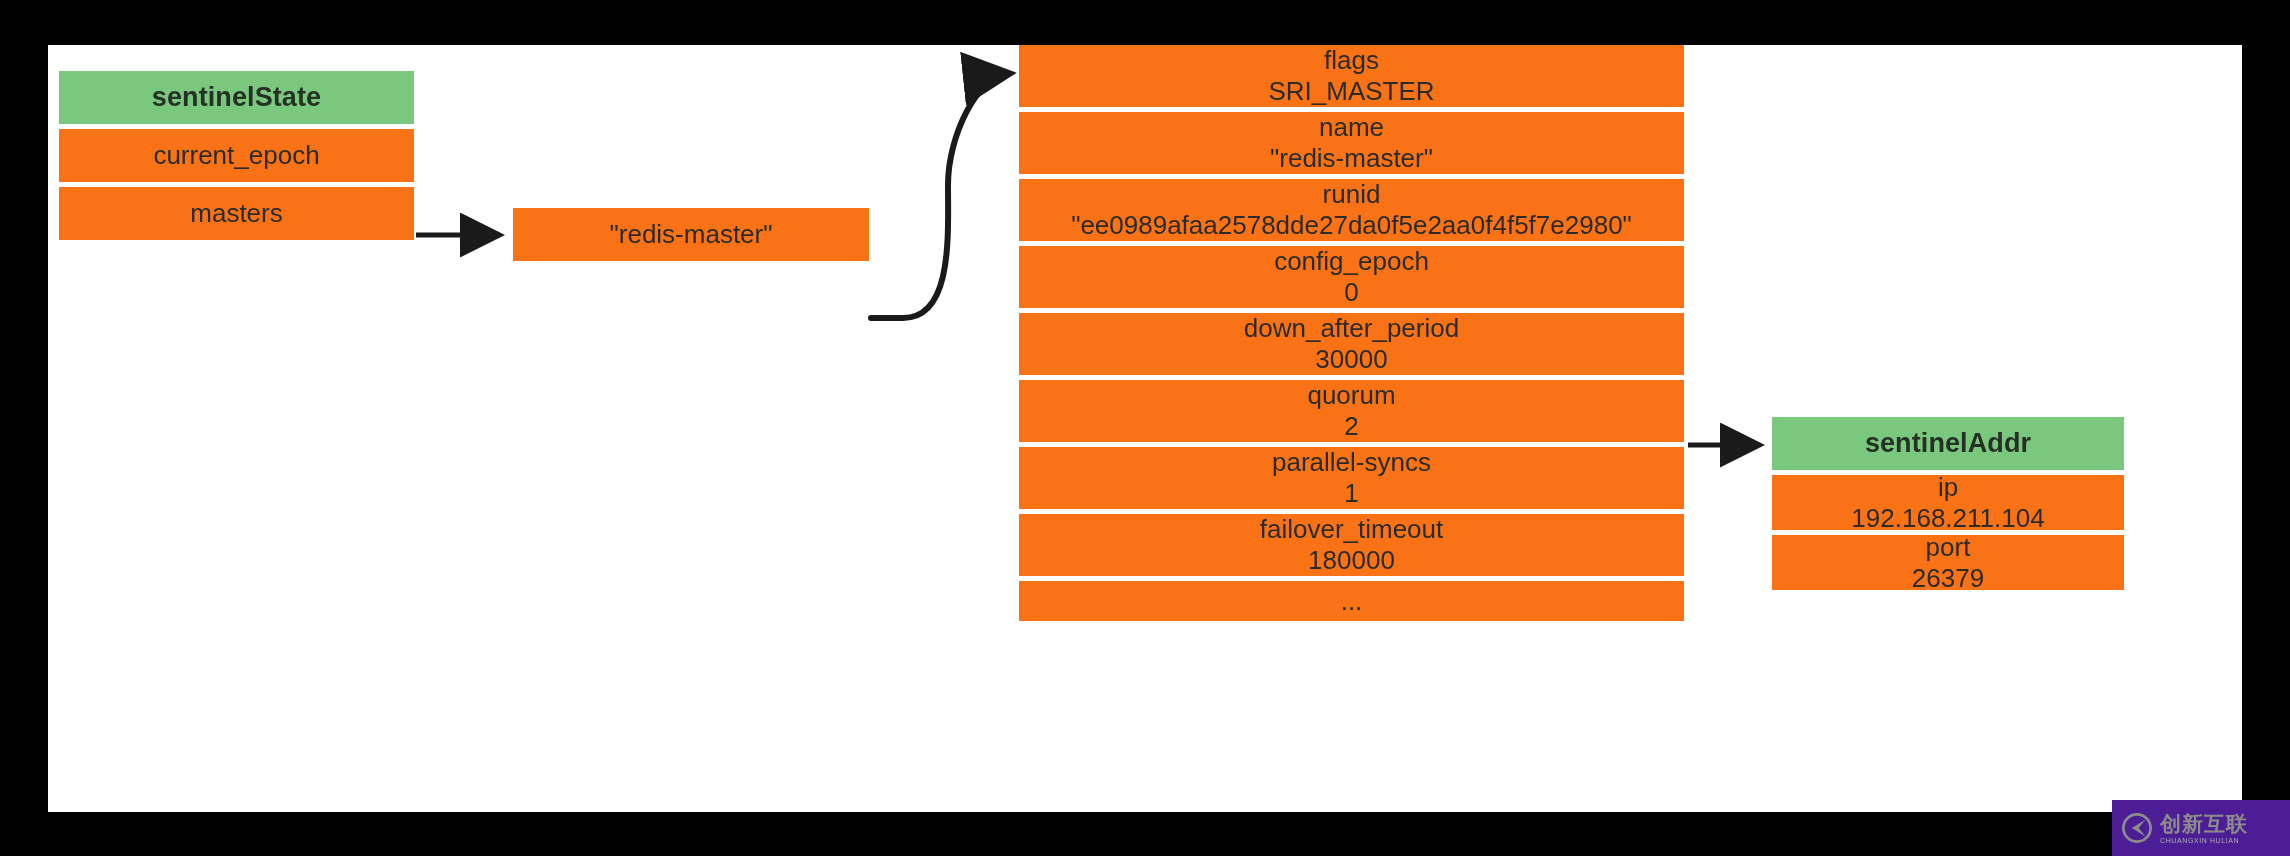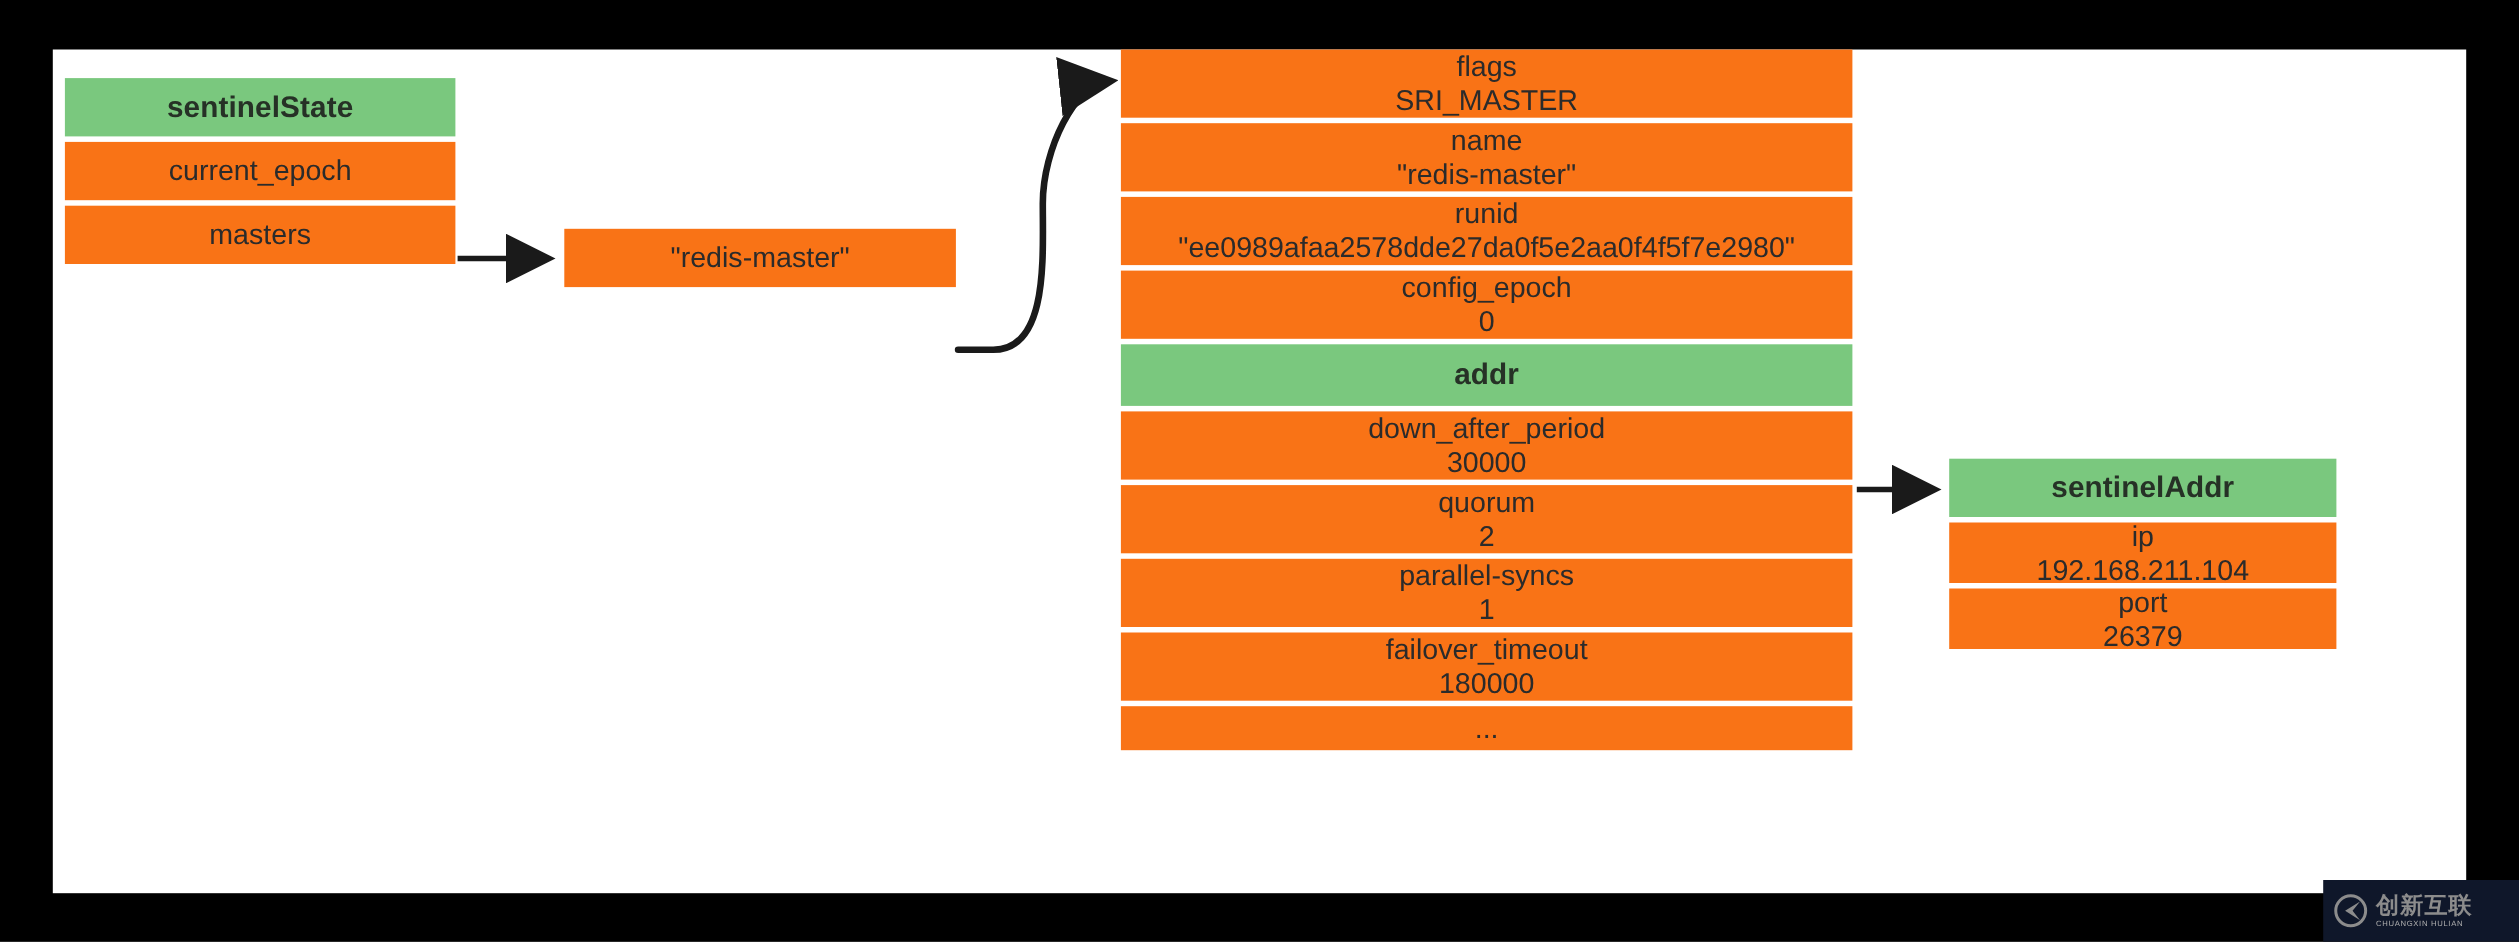--- a/index.html
+++ b/index.html
@@ -82,21 +82,21 @@
     pointer-events: none;
   }
 
   
   #watermark {
     position: absolute;
     left: 2112px;
     top: 800px;
     width: 178px;
     height: 56px;
-    background: #0f172a;
+    background: #4c1d95;
     display: flex;
     align-items: center;
     justify-content: flex-start;
     gap: 6px;
     padding-left: 8px;
     box-sizing: border-box;
   }
   #watermark .wm-logo {
     width: 34px; height: 34px;
     flex: 0 0 auto;
@@ -153,23 +153,20 @@
       <span class="k">name</span>
       <span class="v">"redis-master"</span>
     </div>
     <div class="row orange">
       <span class="k">runid</span>
       <span class="v">"ee0989afaa2578dde27da0f5e2aa0f4f5f7e2980"</span>
     </div>
     <div class="row orange">
       <span class="k">config_epoch</span>
       <span class="v">0</span>
-    </div>
-    <div class="row green">
-      <span class="k">addr</span>
     </div>
     <div class="row orange">
       <span class="k">down_after_period</span>
       <span class="v">30000</span>
     </div>
     <div class="row orange">
       <span class="k">quorum</span>
       <span class="v">2</span>
     </div>
     <div class="row orange">

